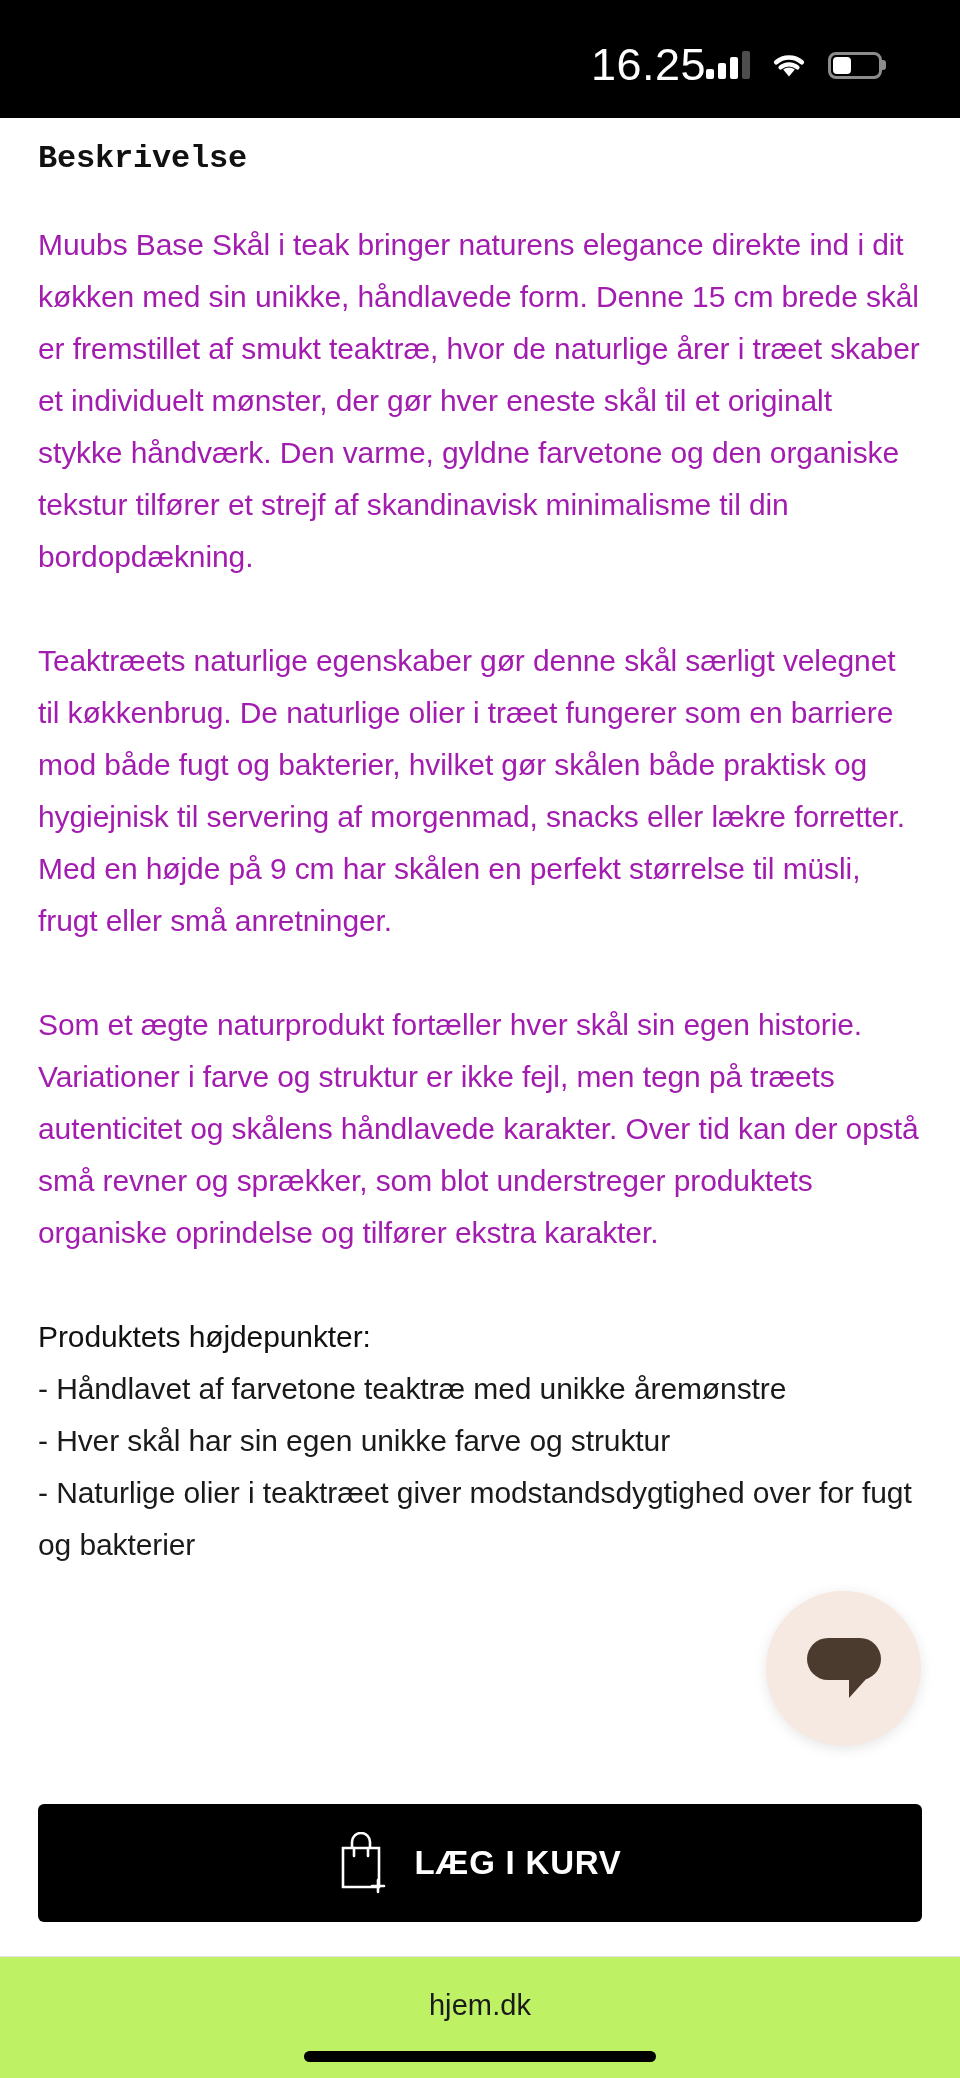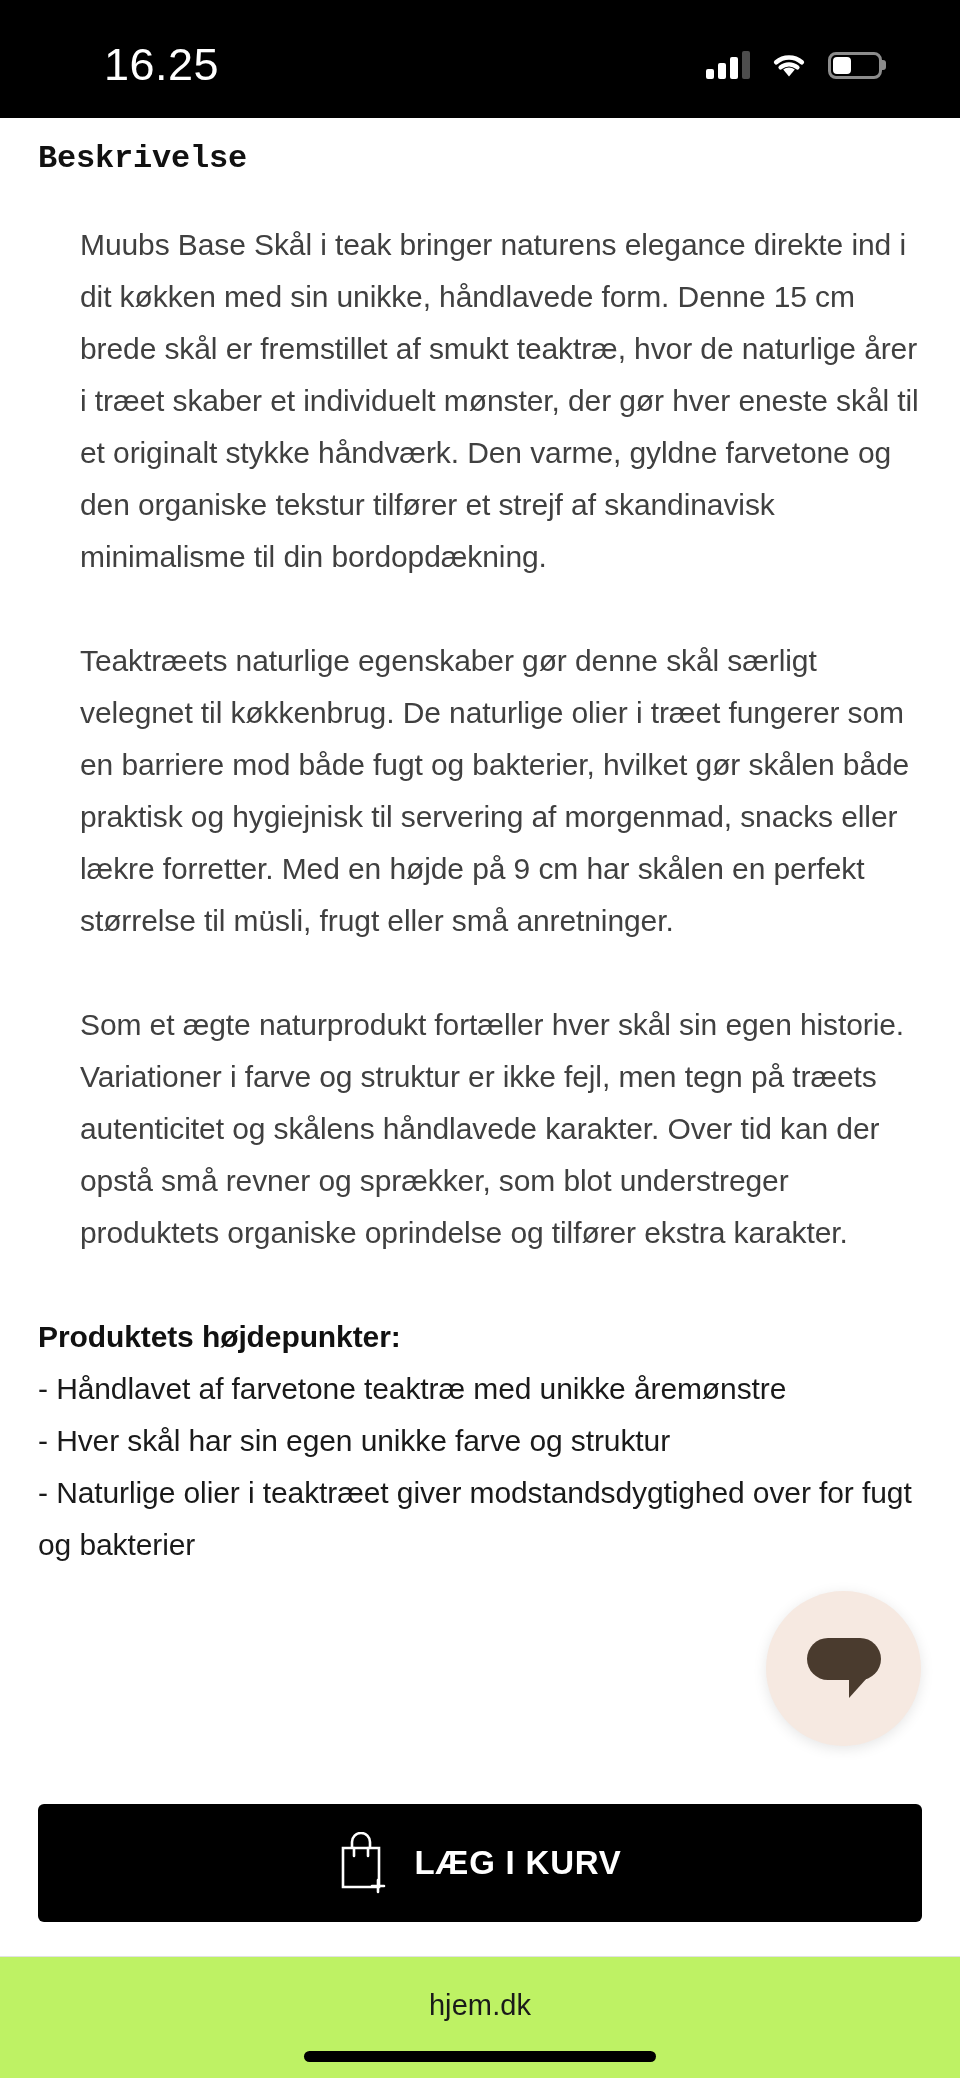--- a/index.html
+++ b/index.html
@@ -18,21 +18,21 @@
 
   
   #status-bar {
     position: absolute;
     top: 0; left: 0;
     width: 960px;
     height: 118px;
     background: #000000;
     display: flex;
     align-items: center;
-    justify-content: space-between;
+    justify-content: flex-end;
     padding: 0 56px 0 0;
   }
 
   #status-time {
     color: #ffffff;
     font-size: 45px;
     font-weight: 500;
     letter-spacing: 0.5px;
     margin-left: 104px;
     margin-top: 12px;
@@ -111,29 +111,28 @@
     font-weight: bold;
     color: #111111;
     letter-spacing: -0.2px;
     margin-bottom: 42px;
     font-family: Liberation Mono, monospace;
   }
 
   .para {
     font-size: 30px;
     line-height: 52px;
-    color: #404040;
+    color: #a21caf;
     margin-bottom: 52px;
     letter-spacing: -0.1px;
-    margin-left: 42px;
   }
 
   #highlights-title {
     font-size: 30px;
-    font-weight: bold;
+    font-weight: normal;
     color: #111111;
     line-height: 52px;
     letter-spacing: -0.1px;
   }
 
   .bullet {
     font-size: 30px;
     line-height: 52px;
     color: #1a1a1a;
     letter-spacing: -0.1px;

